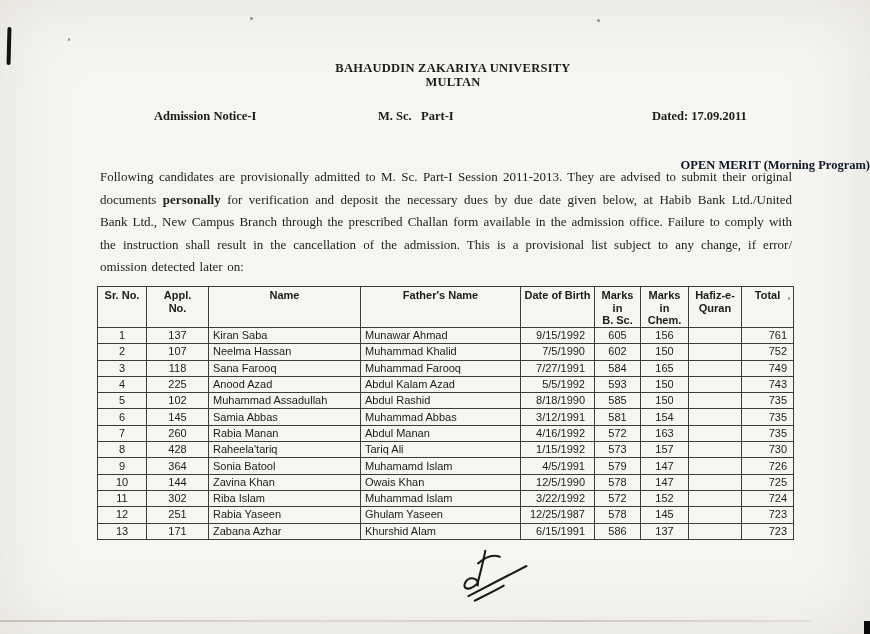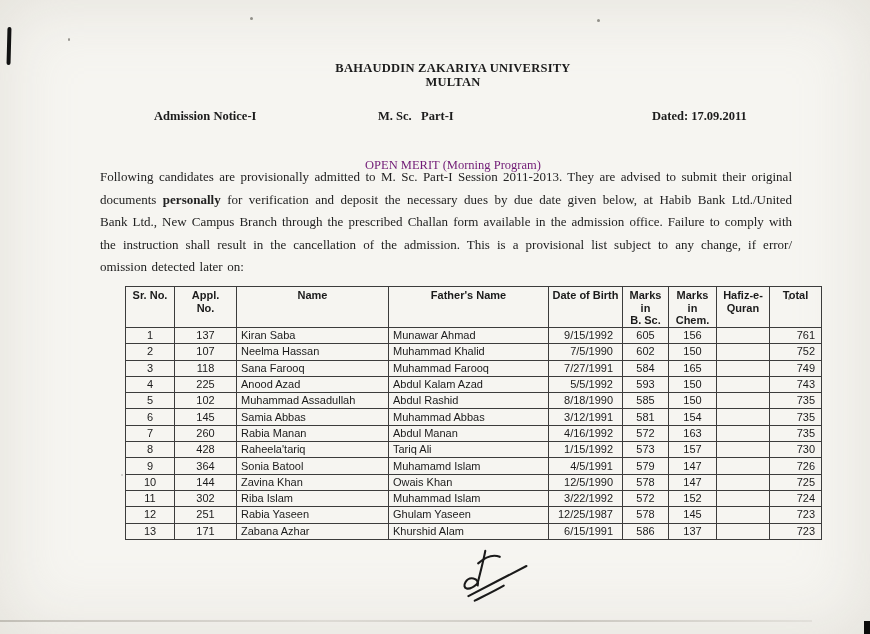--- a/index.html
+++ b/index.html
@@ -28,21 +28,21 @@
   .notice-center { left:378px; }
   .notice-right  { left:652px; }
 
   .session-line {
     position:absolute; top:132px; left:36px; width:834px;
     text-align:center; font-size:15.5px; letter-spacing:0.8px;
     color:#2b2b2b; white-space:pre;
   }
   .program-line {
     position:absolute; top:158px; left:36px; width:834px;
-    text-align:center; font-weight:normal; font-size:12.5px; color:#701a75;
+    text-align:right; font-weight:bold; font-size:12.5px; color:#0f172a;
   }
 
   
   .notice-para {
     position:absolute; top:166px; left:100px; width:692px;
     font-size:13px; line-height:22.5px; text-align:justify;
     word-spacing:1.4px; color:#222;
   }
   .notice-para b { font-weight:bold; }
 
@@ -50,21 +50,21 @@
     position:absolute; top:266px; left:20px; width:850px;
     text-align:center; font-weight:bold; font-size:13px; color:#1c1c1c;
   }
 
   
   table.merit-table {
     position:absolute; top:286px; left:97px;
     border-collapse:collapse; table-layout:fixed;
     width:696px;
     font-family:"Liberation Sans", sans-serif;
-    font-size:11px; color:#1b1b1b;margin-left:28px;
+    font-size:11px; color:#1b1b1b;
   }
   .merit-table th, .merit-table td { border:1px solid #3c3c3c; overflow:hidden; }
   .merit-table th {
     font-weight:bold; vertical-align:top; text-align:center;
     white-space:pre-line; line-height:12.5px;
     height:38px; padding:2px 1px 0 1px; font-size:11px;
   }
   .merit-table td {
     height:15.3px; line-height:15px; padding:0 4px;
     vertical-align:middle; white-space:nowrap;

